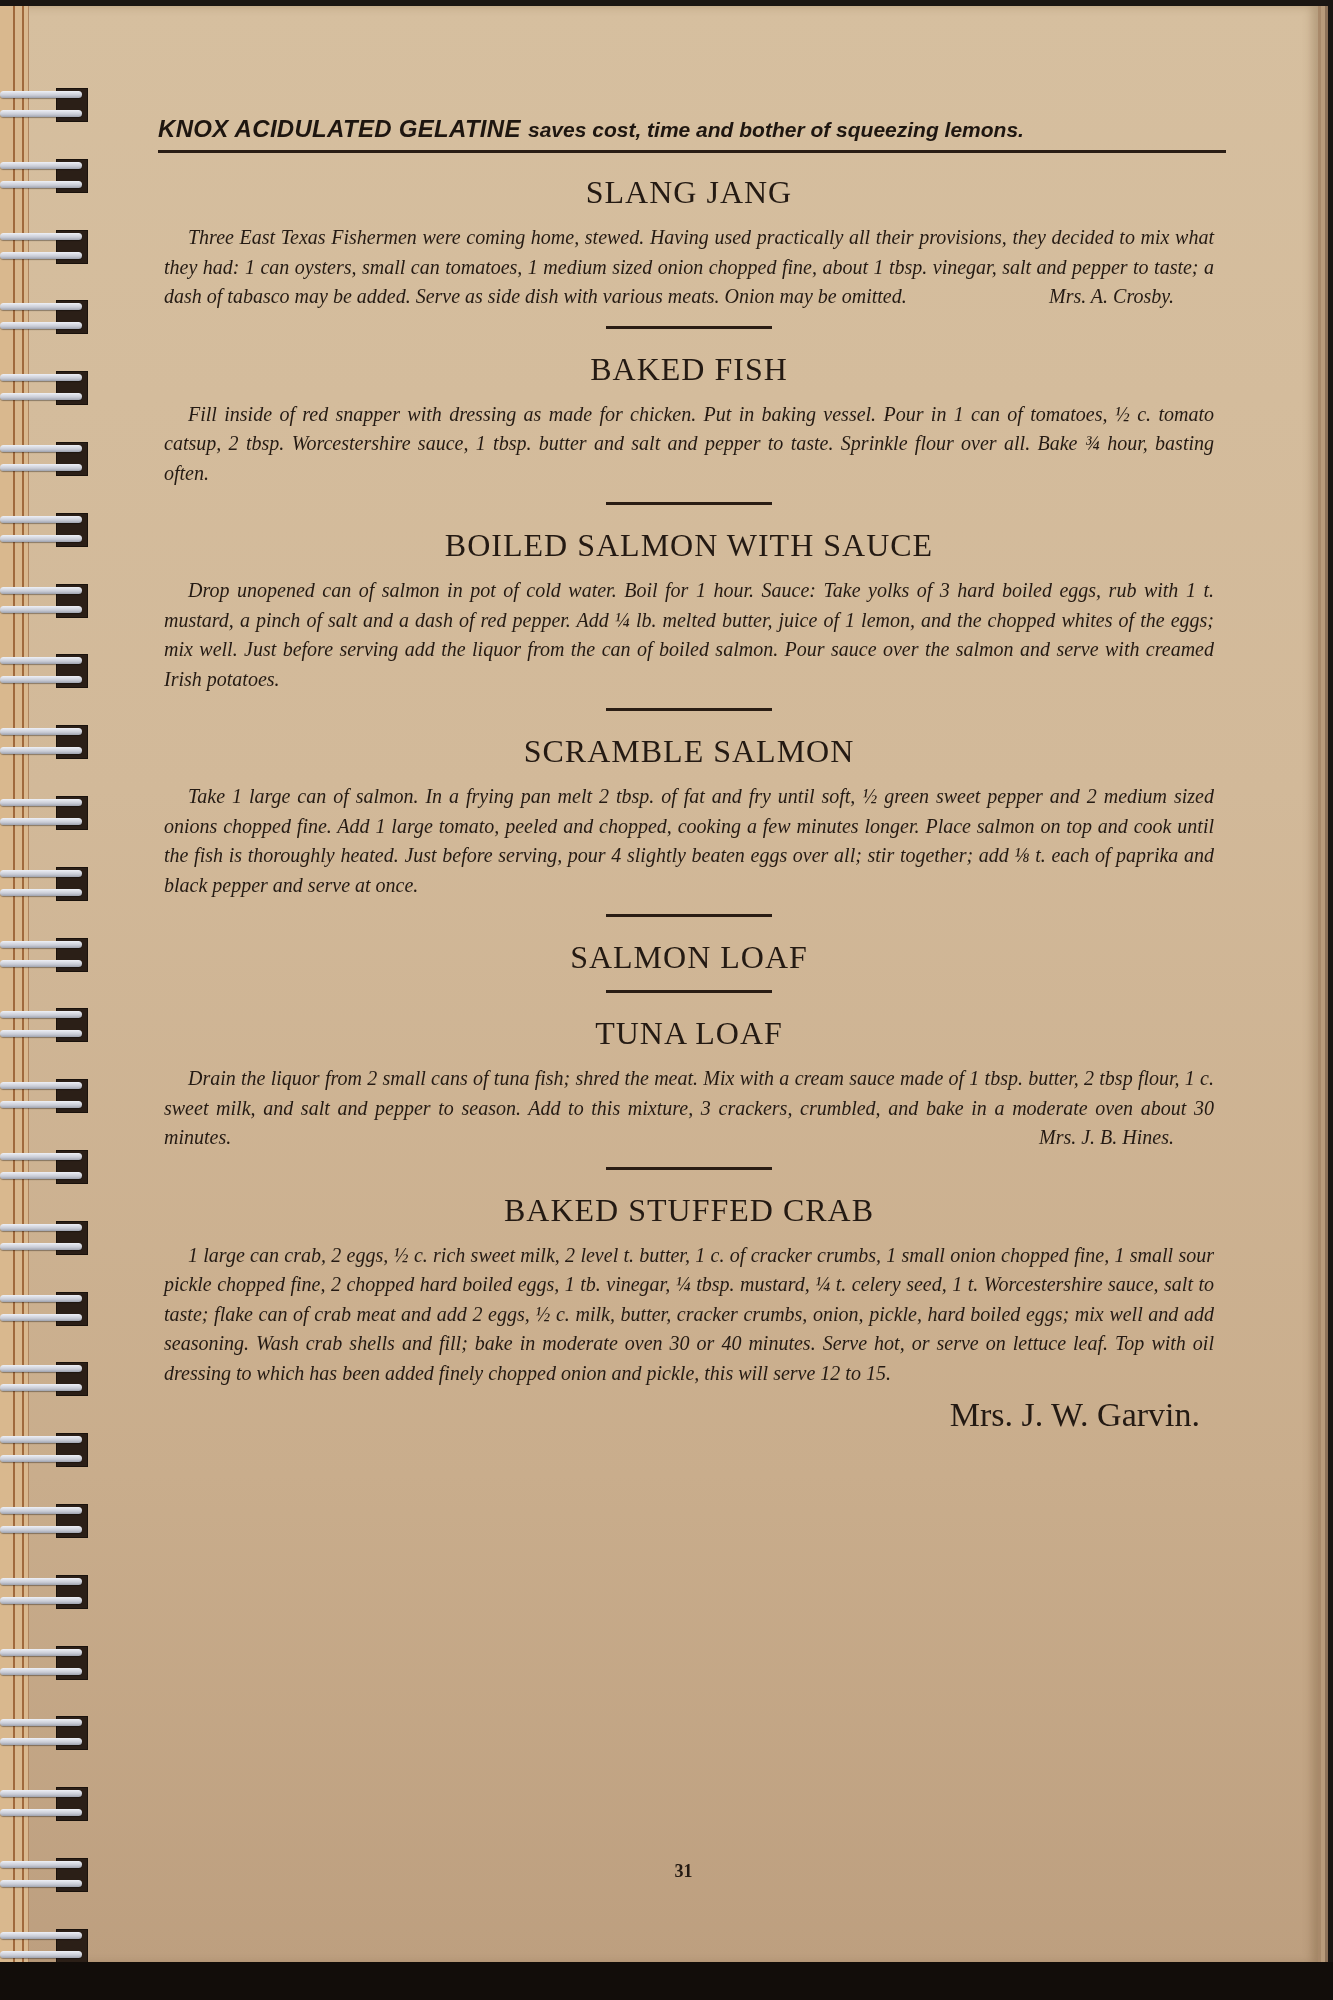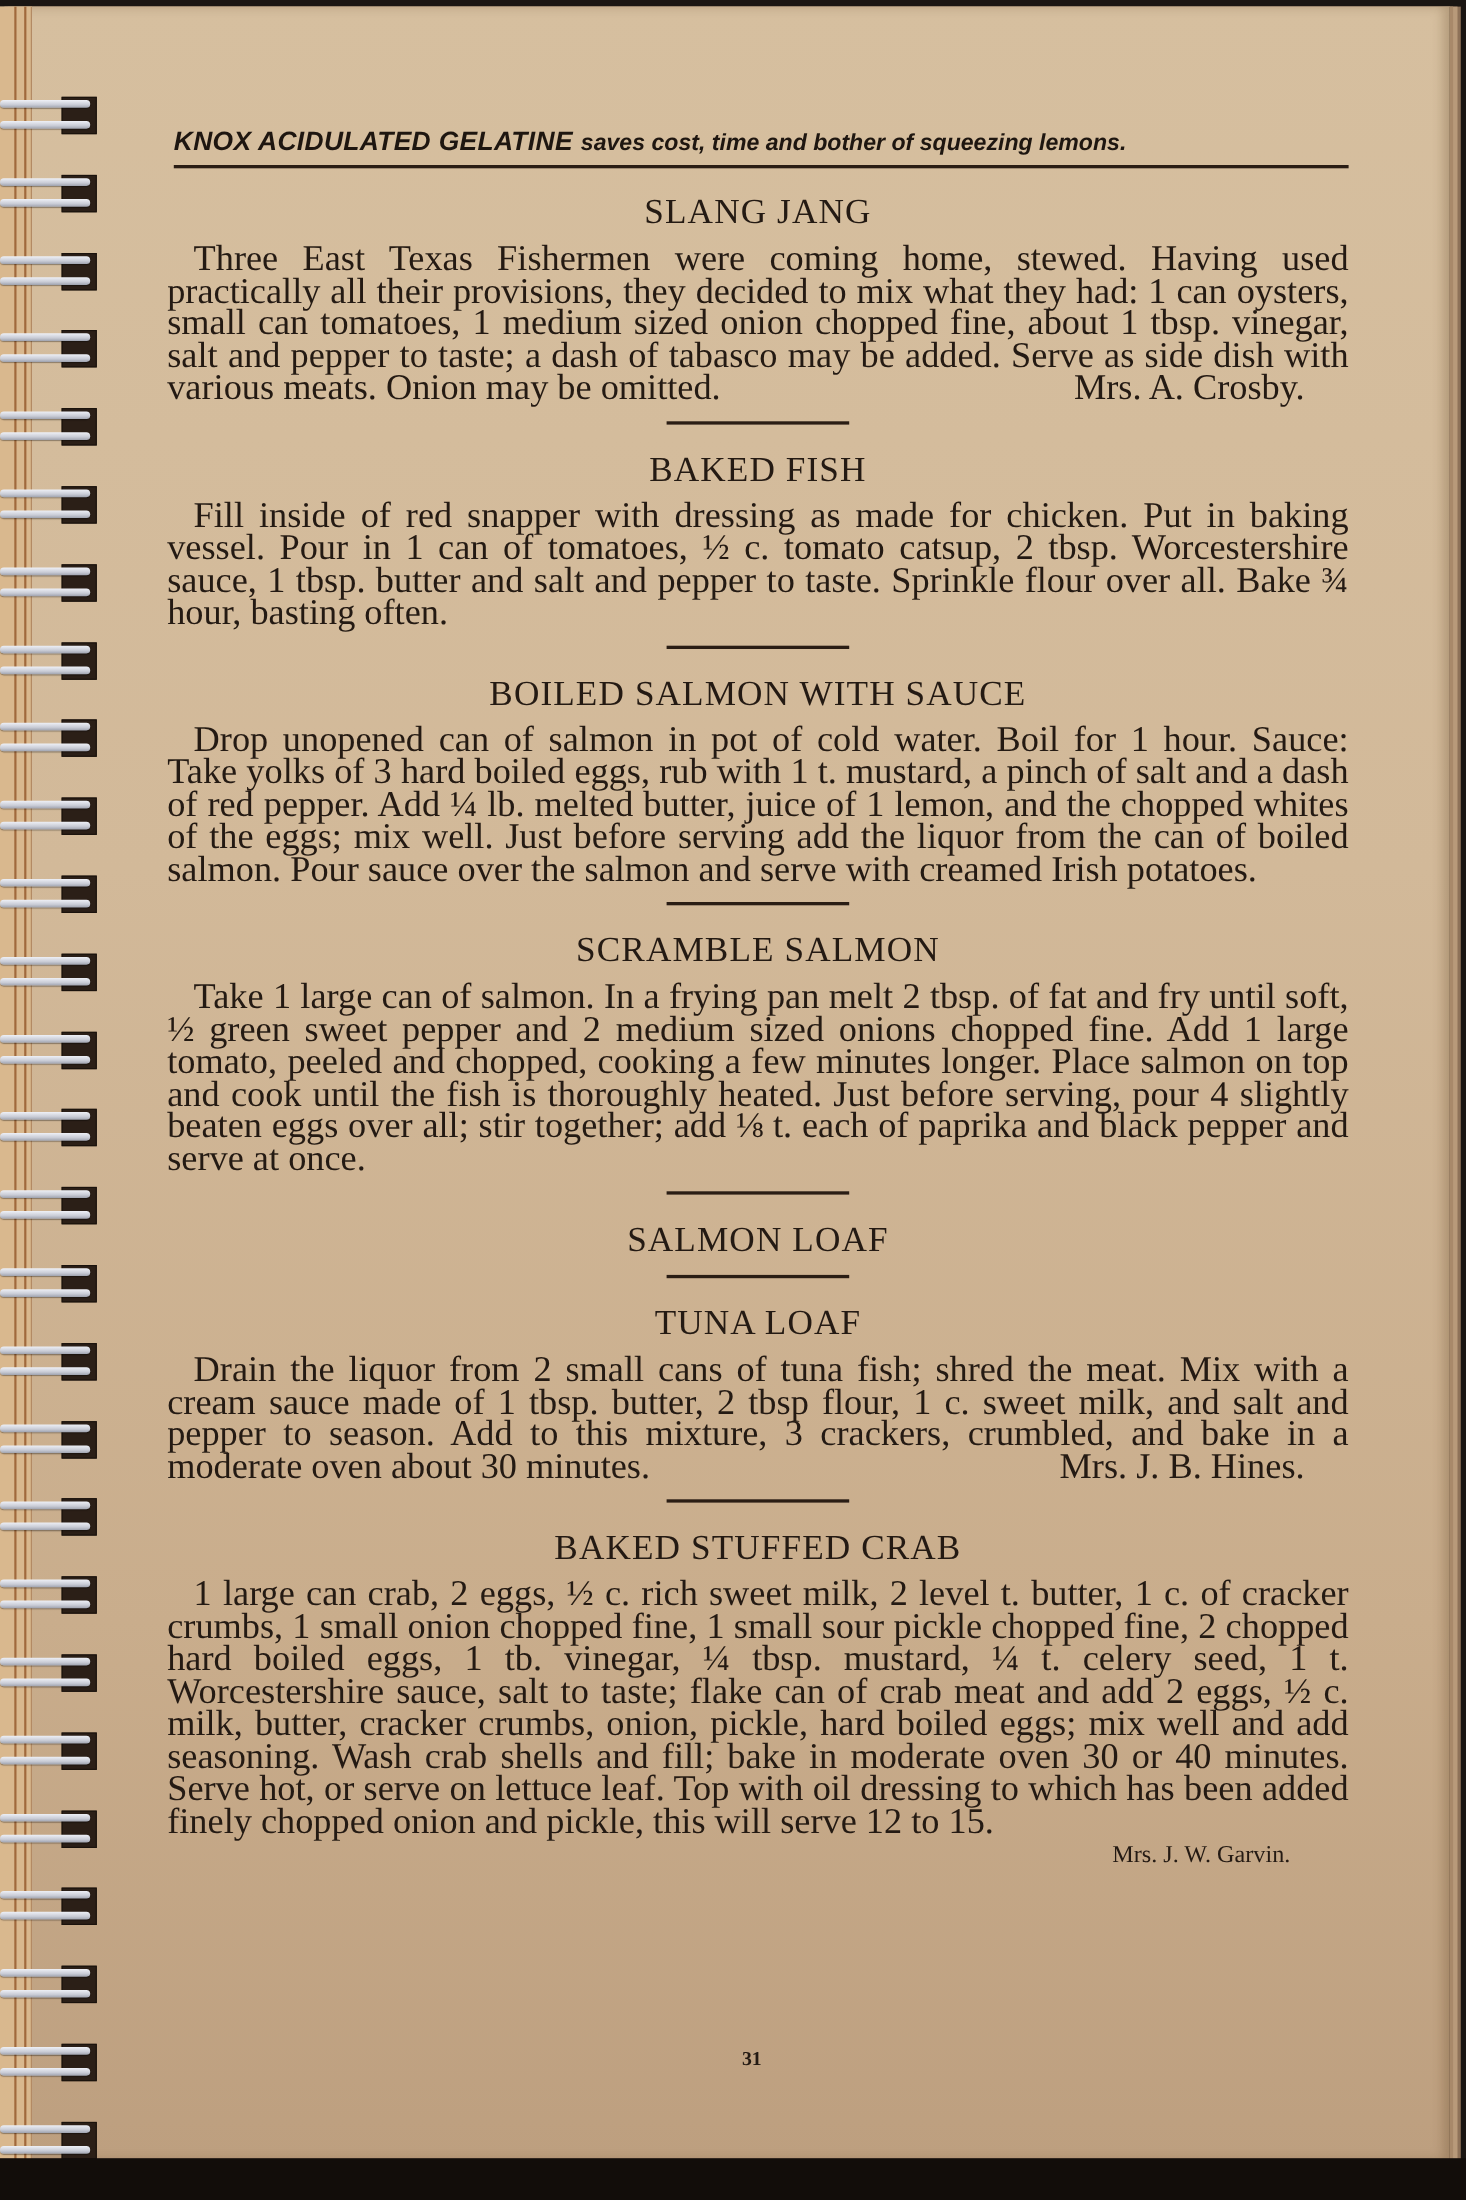--- a/index.html
+++ b/index.html
@@ -55,25 +55,25 @@
   .content {
     position: absolute; left: 152px; top: 168px; width: 1074px;
     color: #241a13;
   }
   .recipe { margin: 0; }
   .recipe-title {
     text-align: center; font-size: 32px; letter-spacing: 1px;
     margin: 0 0 10px 0; font-weight: normal;
   }
   .recipe-body {
-    font-size: 33px; line-height: 29.5px; text-align: justify;
-    text-indent: 24px; margin: 0;
+    font-size: 20px; line-height: 29.5px; text-align: justify;
+    text-indent: 24px; margin: 12px; font-style: italic;
   }
   .attribution { float: right; margin-right: 40px; }
-  .attr-line { text-align: right; margin-right: 53px; font-size: 22px; line-height: 29px; }
+  .attr-line { text-align: right; margin-right: 26px; font-size: 34px; line-height: 29px; }
   .divider {
     width: 166px; height: 3px; background: #2a1d14;
     margin: 14px auto 22px auto;
   }
   .page-number {
     position: absolute; left: 17px; width: 1333px; top: 1855px;
     text-align: center; font-size: 18px; font-weight: bold; color: #241a13;
   }
   .bottom-shadow {
     position: absolute; left: 0; top: 1962px; width: 1333px; height: 38px;

